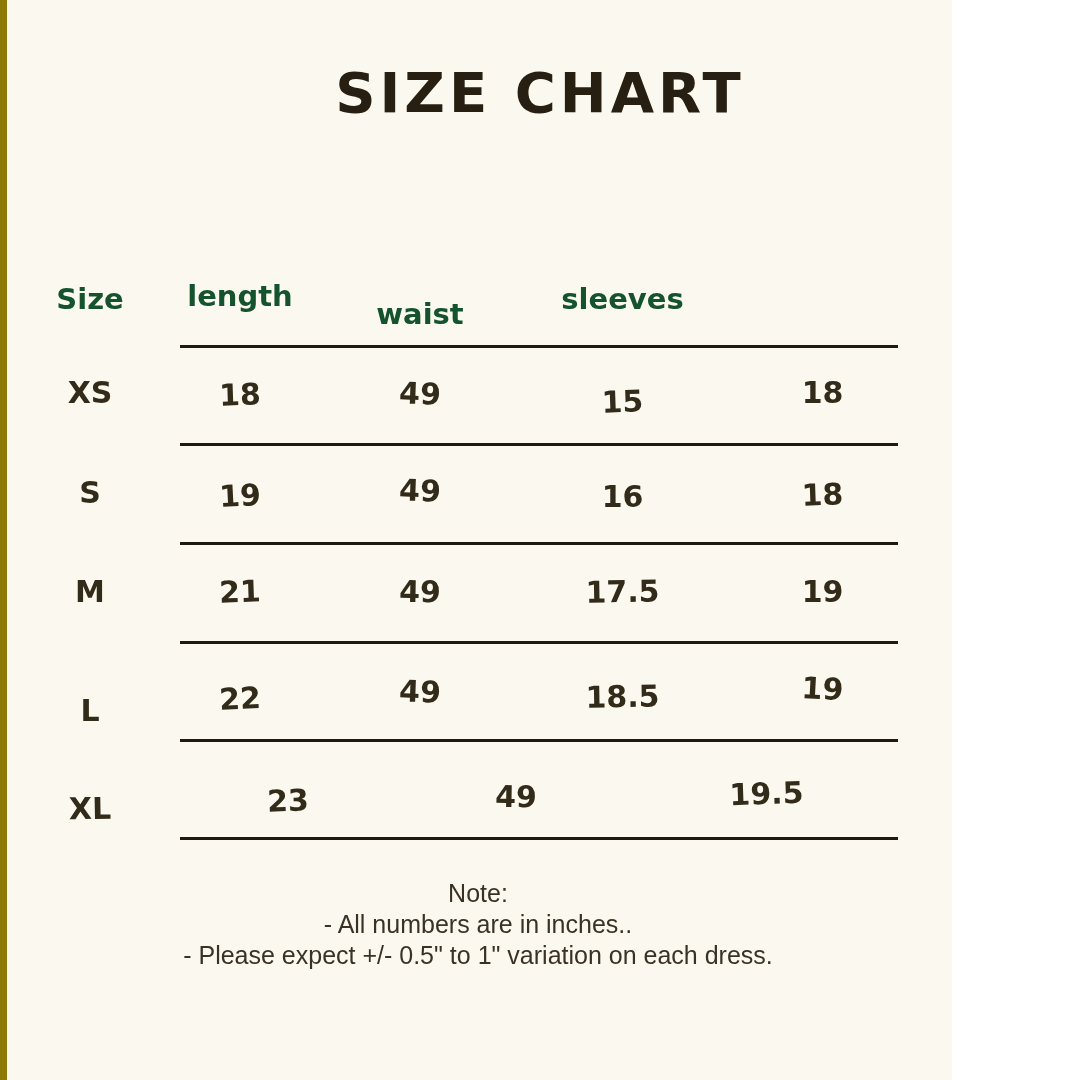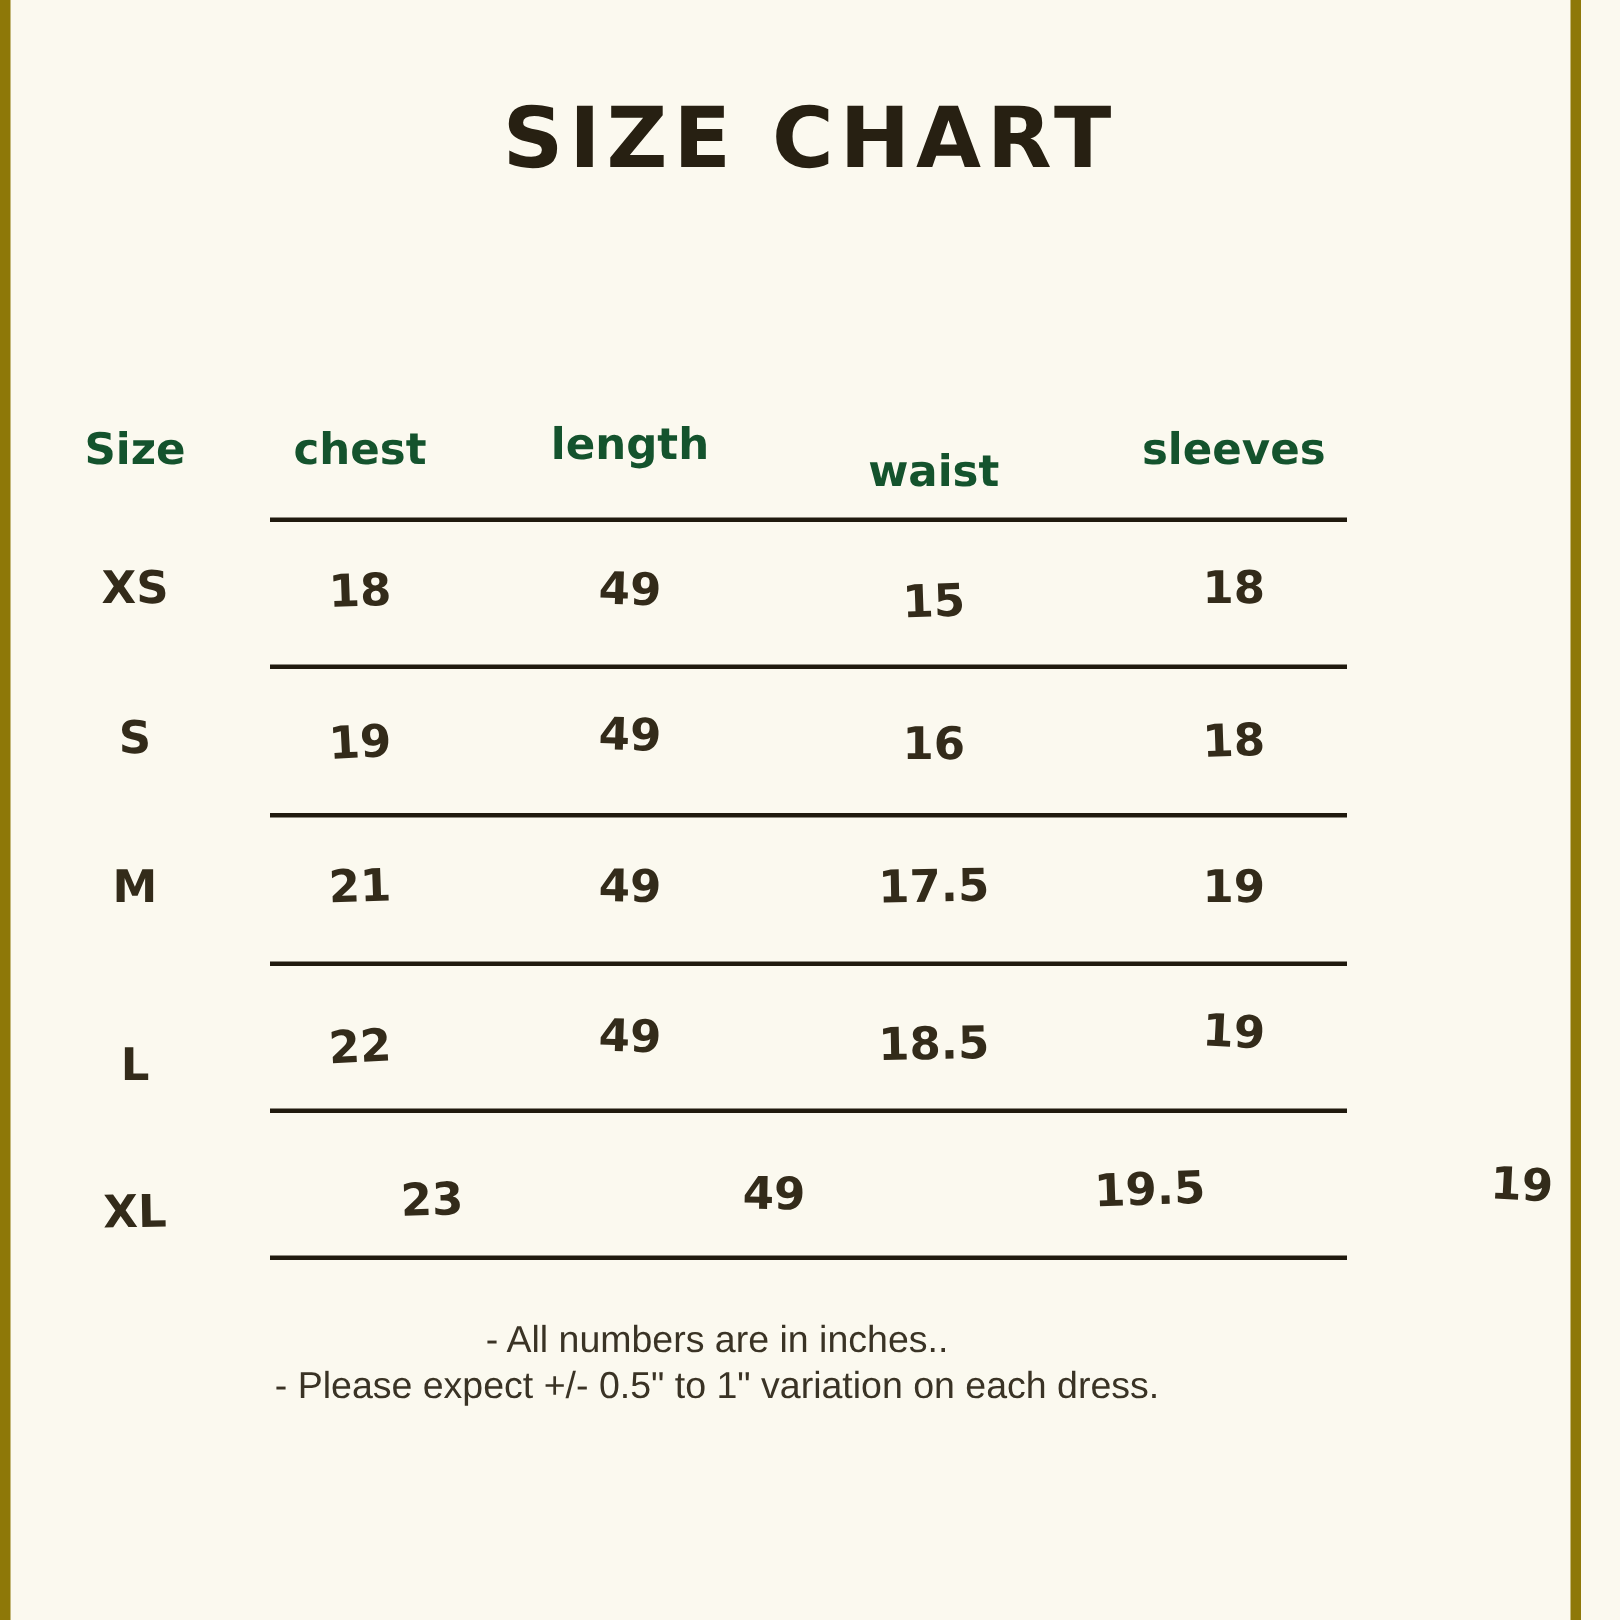--- a/index.html
+++ b/index.html
@@ -1,18 +1,18 @@
 <!DOCTYPE html>
 <html><head>
 <meta charset="utf-8">
 <style>
   html,body{margin:0;padding:0;}
   .canvas{
     position:relative;
-    width:1080px;height:1080px;
+    width:952px;height:1080px;
     background:#FBF9EF;
     overflow:hidden;
     font-family:"DejaVu Sans", sans-serif;
     color:#2B2415;
   }
   .side-border{
     position:absolute;top:0;height:1080px;width:7px;
     background:#8E7808;
   }
   .side-border.left{left:0;}
@@ -96,21 +96,20 @@
 
 <div class="canvas">
 
   <div class="side-border left"></div>
   <div class="side-border right"></div>
 
   <h1 class="title">SIZE CHART</h1>
 
   <div class="trow table-header">
     <span class="cell c1">Size</span>
-    <span class="cell c2">chest</span>
     <span class="cell c3">length</span>
     <span class="cell c4">waist</span>
     <span class="cell c5">sleeves</span>
   </div>
 
   <div class="rule r1"></div>
   <div class="rule r2"></div>
   <div class="rule r3"></div>
   <div class="rule r4"></div>
   <div class="rule r5"></div>
@@ -150,17 +149,18 @@
 
   <div class="trow row-xl">
     <span class="cell c1">XL</span>
     <span class="cell c2">23</span>
     <span class="cell c3">49</span>
     <span class="cell c4">19.5</span>
     <span class="cell c5">19</span>
   </div>
 
   <div class="note">
+    <div>Note:</div>
     <div>- All numbers are in inches..</div>
     <div>- Please expect +/- 0.5" to 1" variation on each dress.</div>
   </div>
 
 </div>
 
 </body></html>

